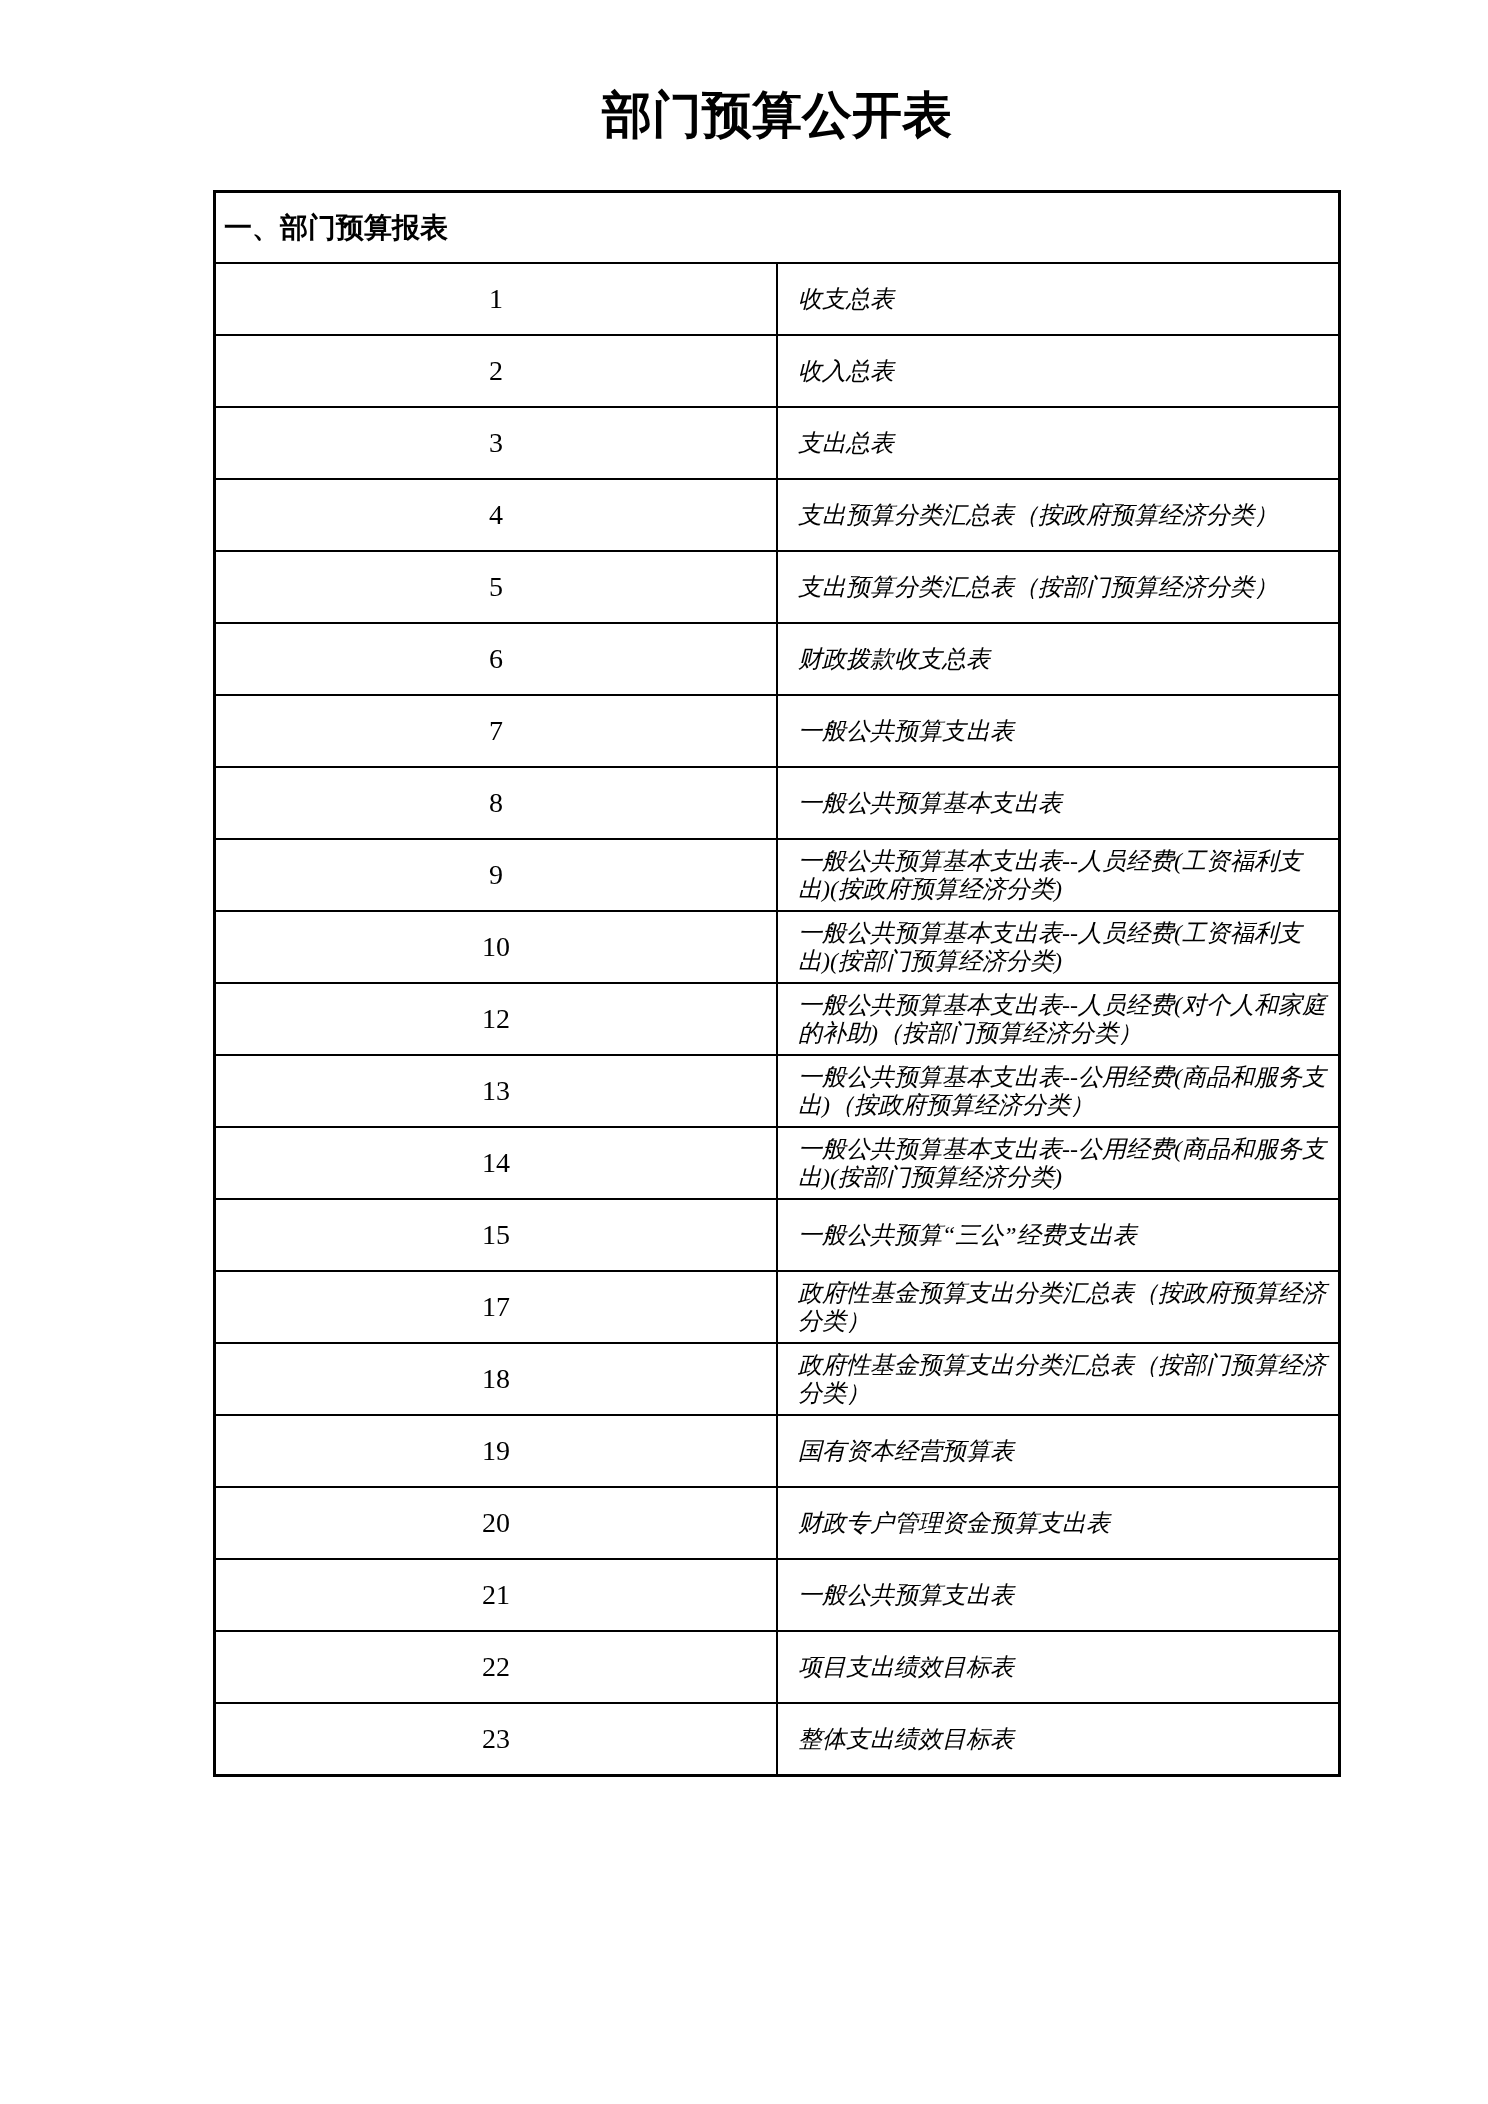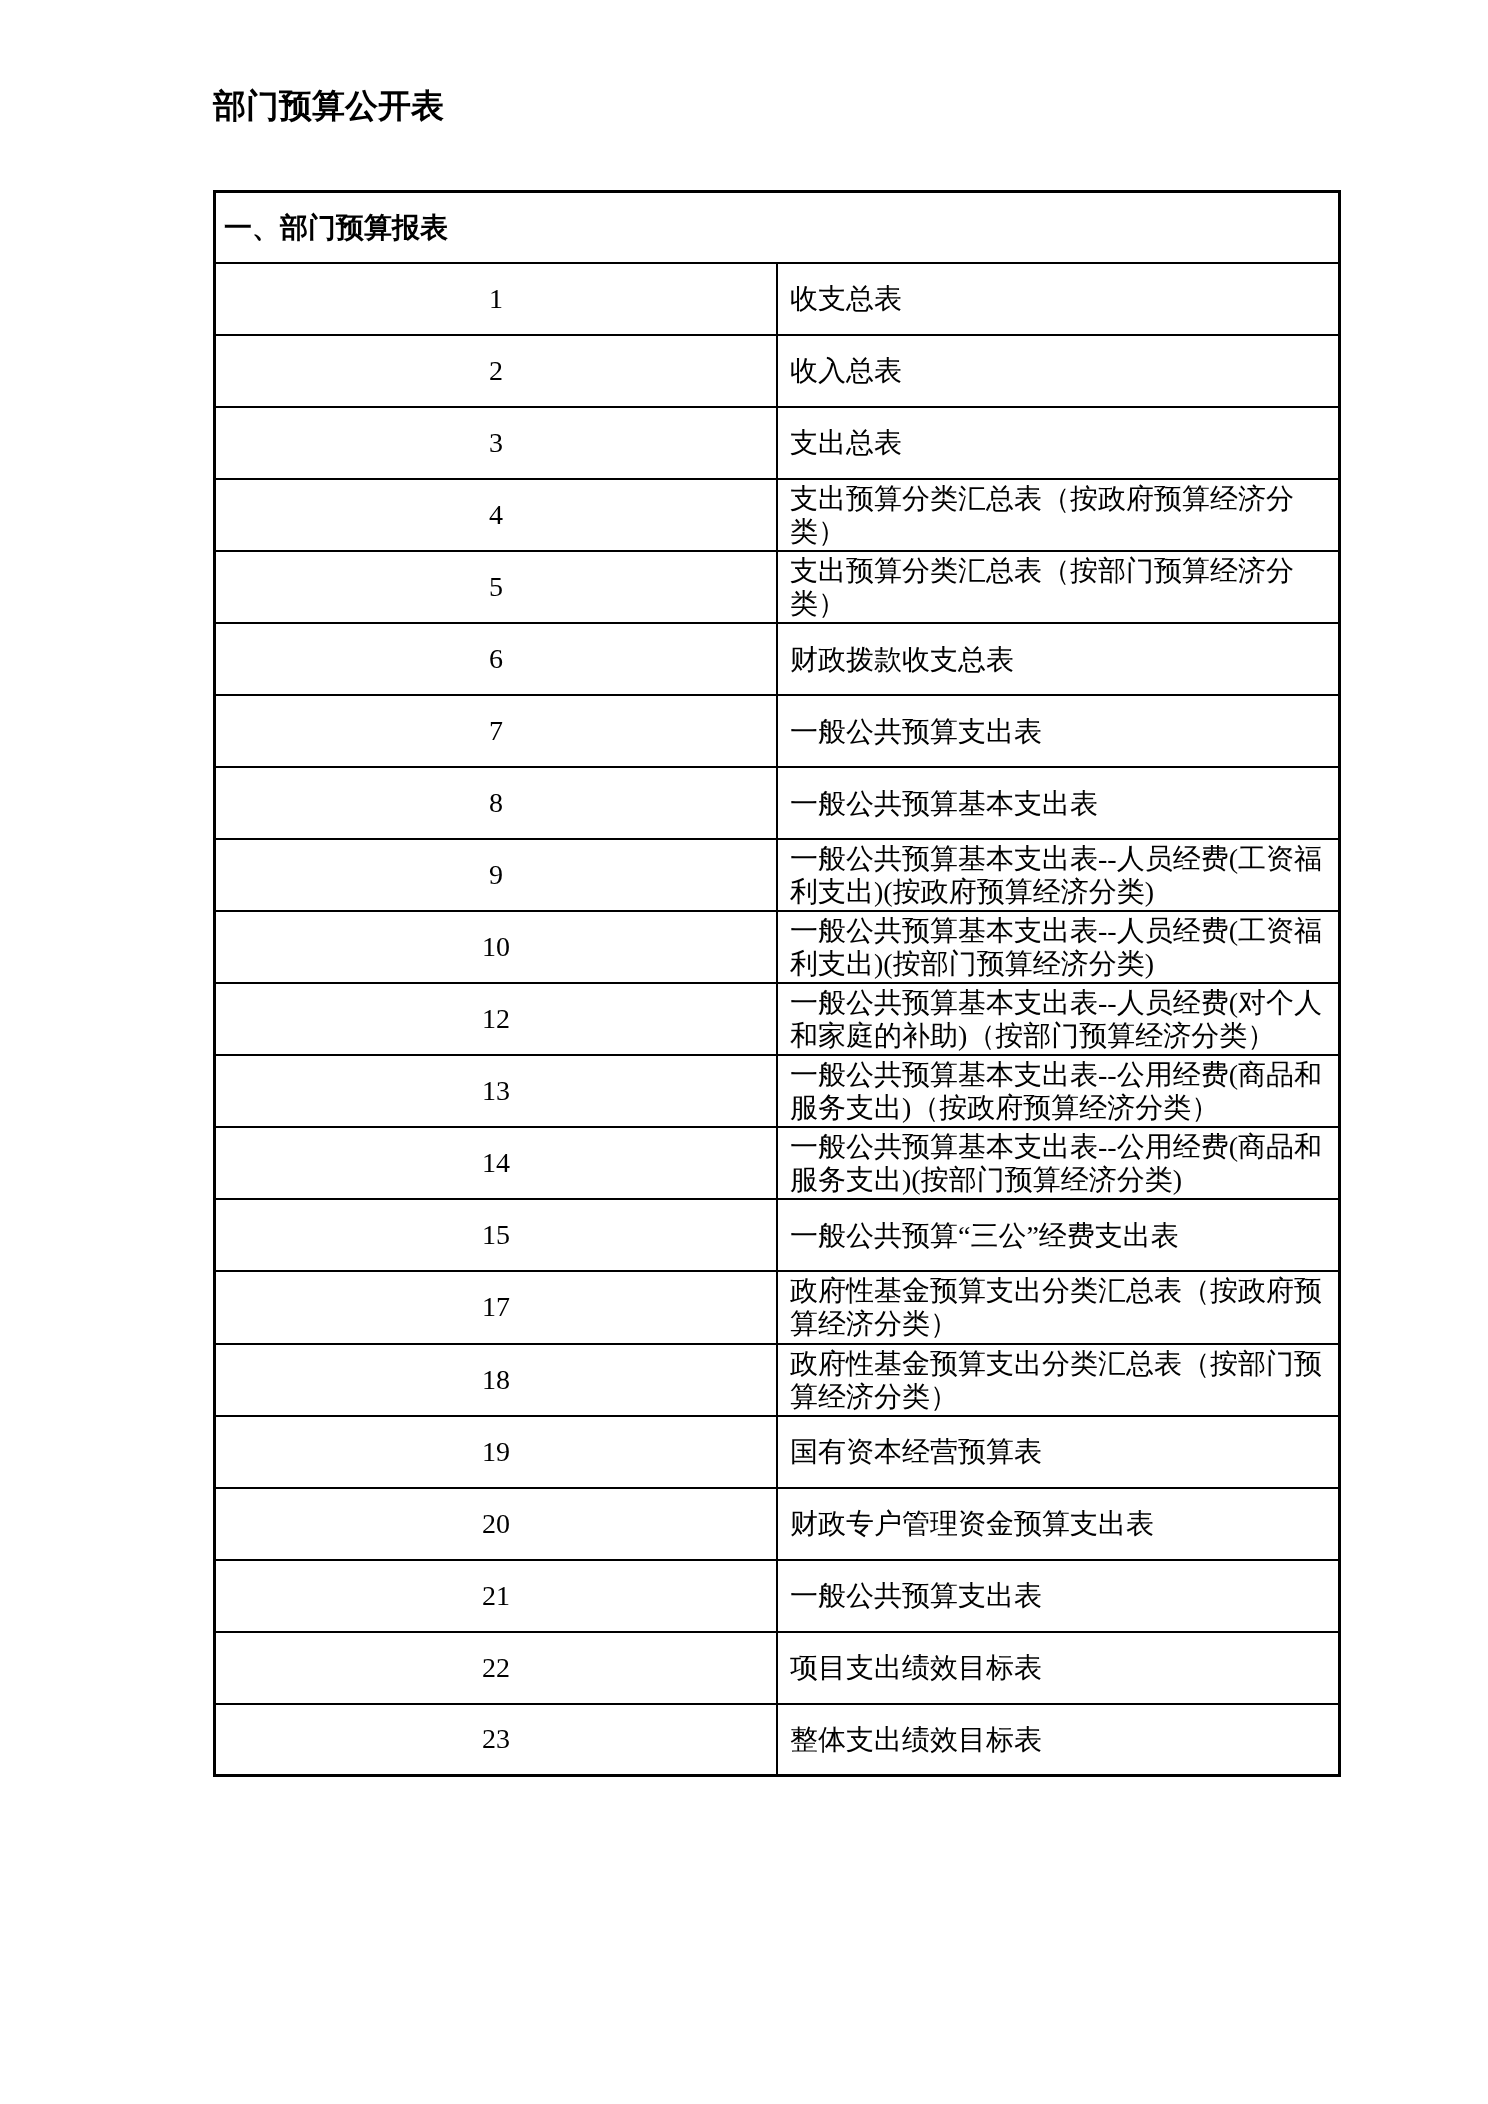--- a/index.html
+++ b/index.html
@@ -15,22 +15,22 @@
     font-family: "Liberation Serif", "DejaVu Serif", serif;
     color: #000000;
     overflow: hidden;
   }
   .title {
     position: absolute;
     top: 88px;
     left: 213px;
     width: 1128px;
     margin: 0;
-    text-align: left;
-    font-size: 33px;
+    text-align: center;
+    font-size: 50px;
     font-weight: 700;
     line-height: 1.1;
   }
   table.budget-table {
     position: absolute;
     top: 190px;
     left: 213px;
     width: 1128px;
     border-collapse: collapse;
     table-layout: fixed;
@@ -52,24 +52,25 @@
     height: 72px;
   }
   td.num-cell {
     width: 127px;
     text-align: center;
     font-size: 28px;
     padding: 0;
   }
   td.name-cell {
     text-align: left;
-    font-size: 28px;
+    font-size: 24px;
     line-height: 1.18;
-    padding: 2px 10px 2px 12px;
+    padding: 2px 10px 2px 20px;
     word-break: break-all;
+    font-style: italic;
   }
 </style>
 </head>
 <body>
 
 <div class="page">
   <h1 class="title">部门预算公开表</h1>
 
   <table class="budget-table">
     <tbody id="table-body">

